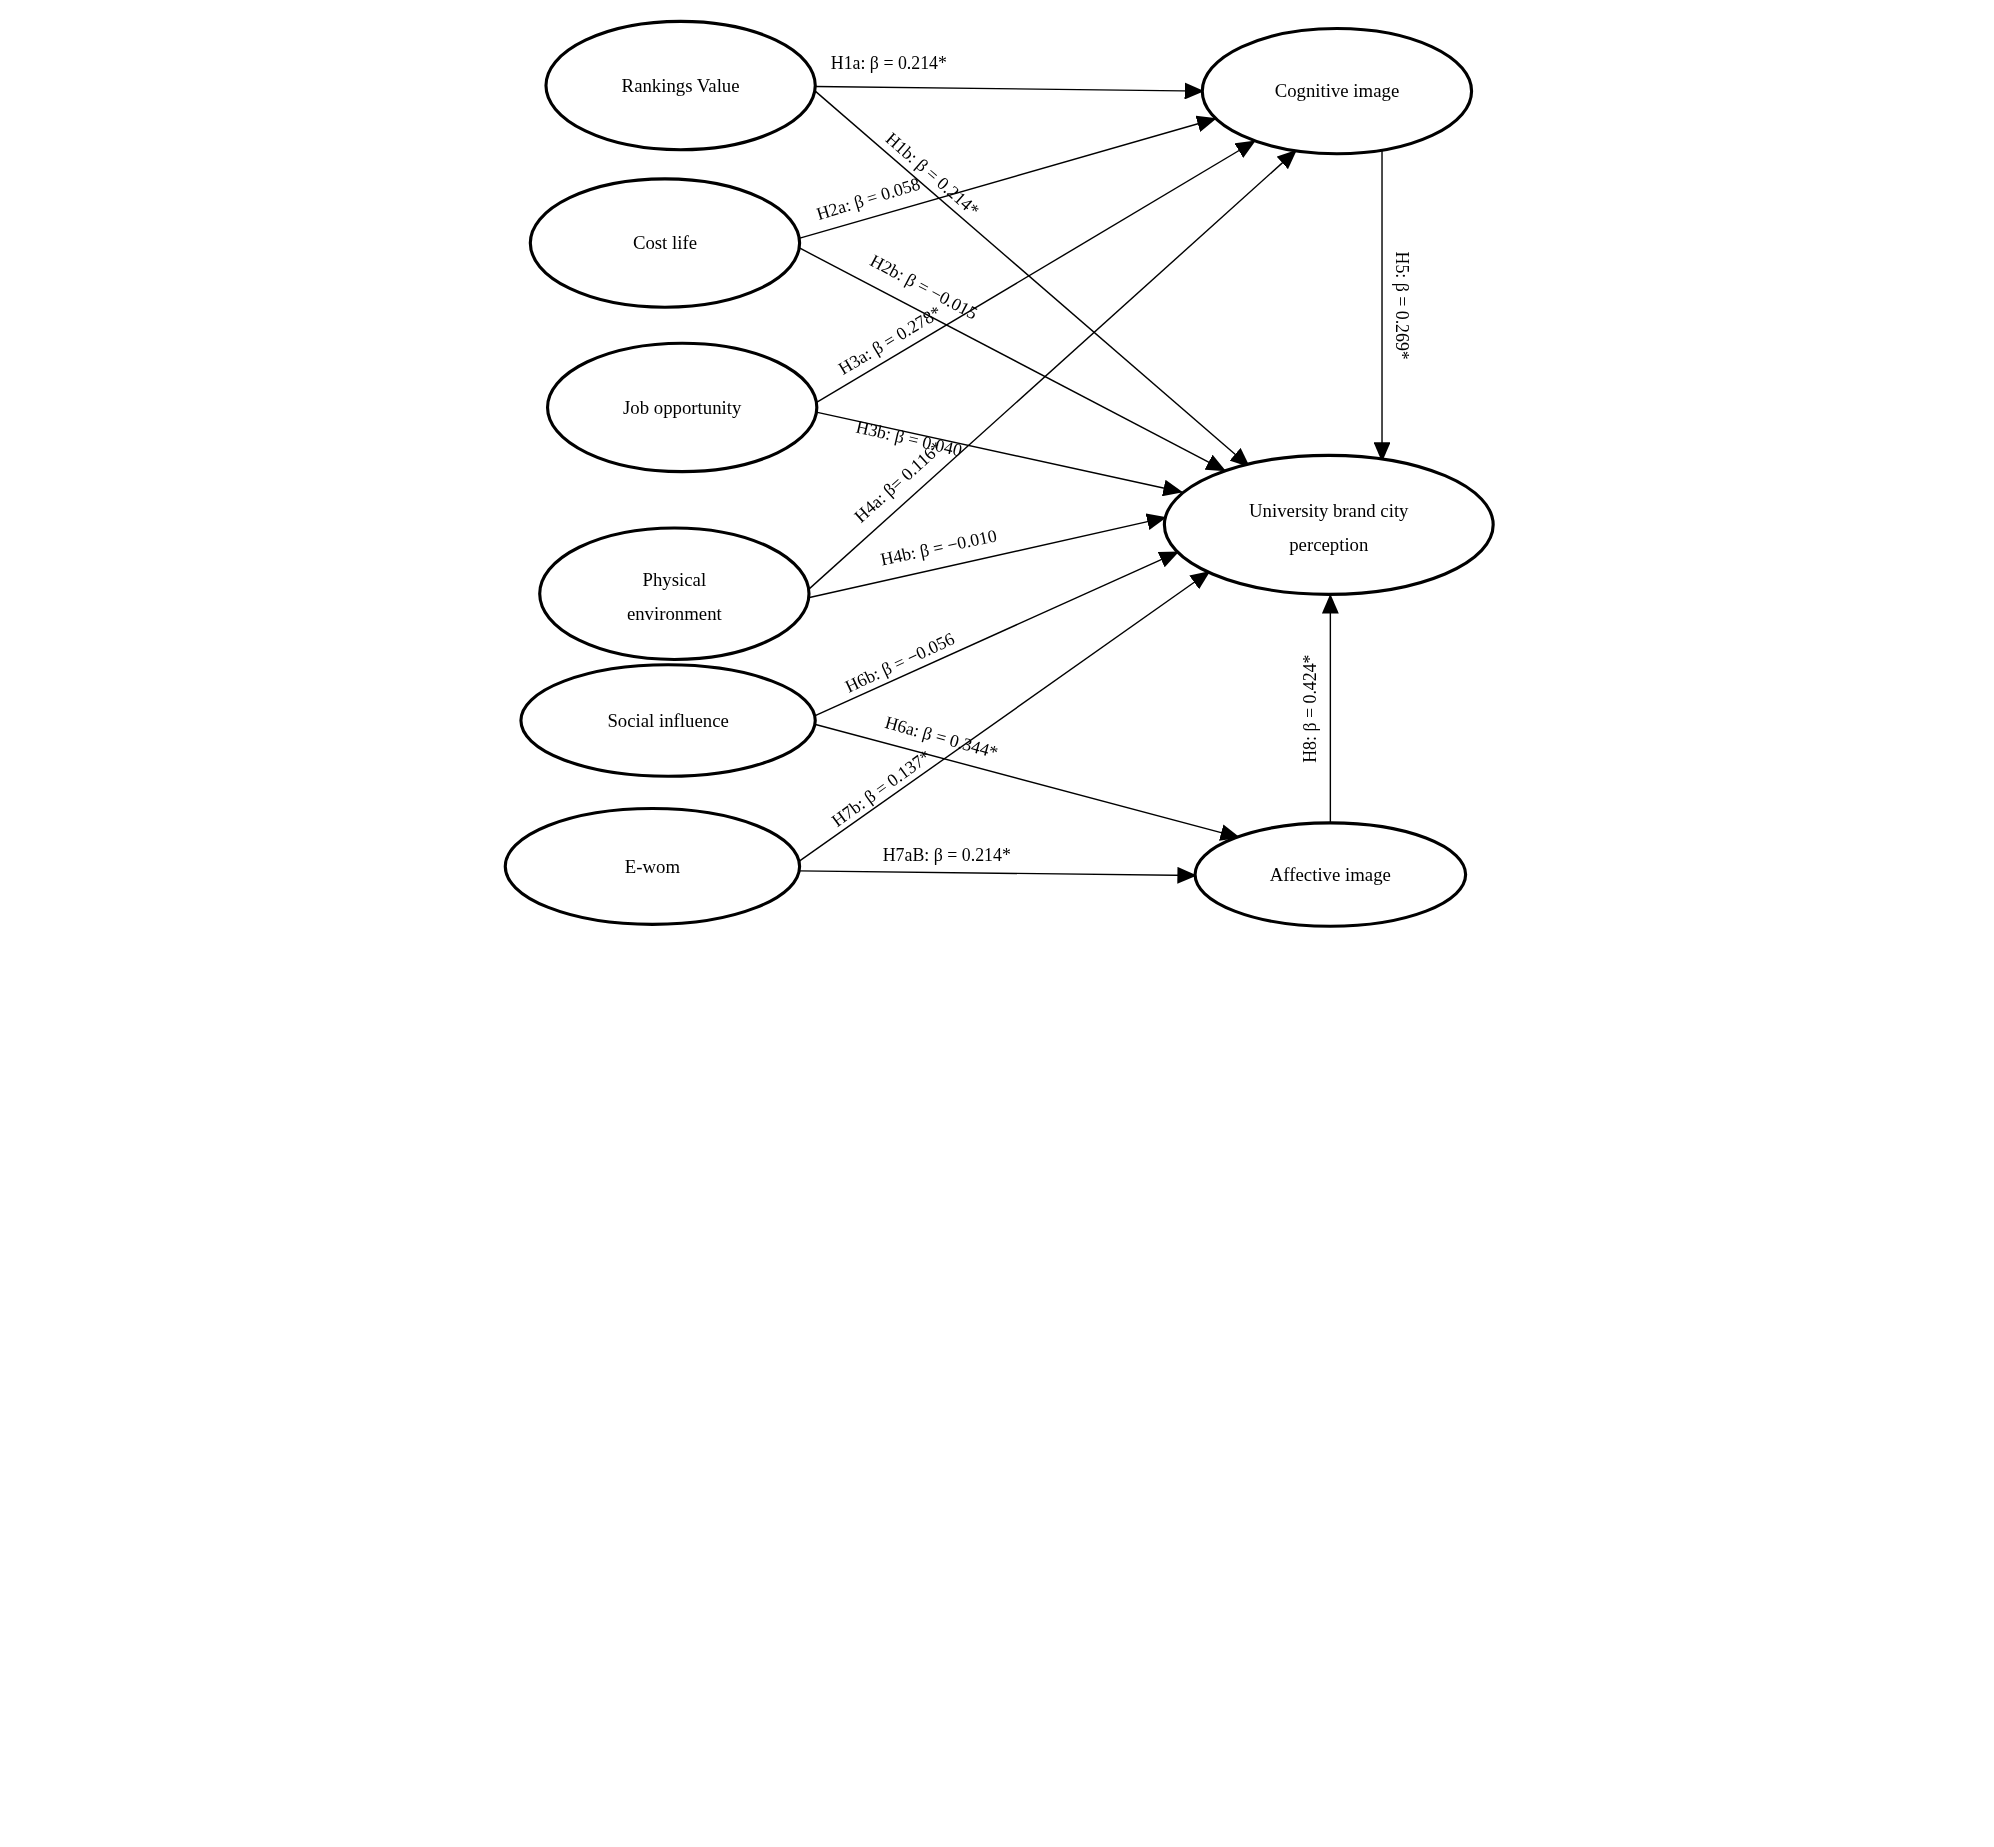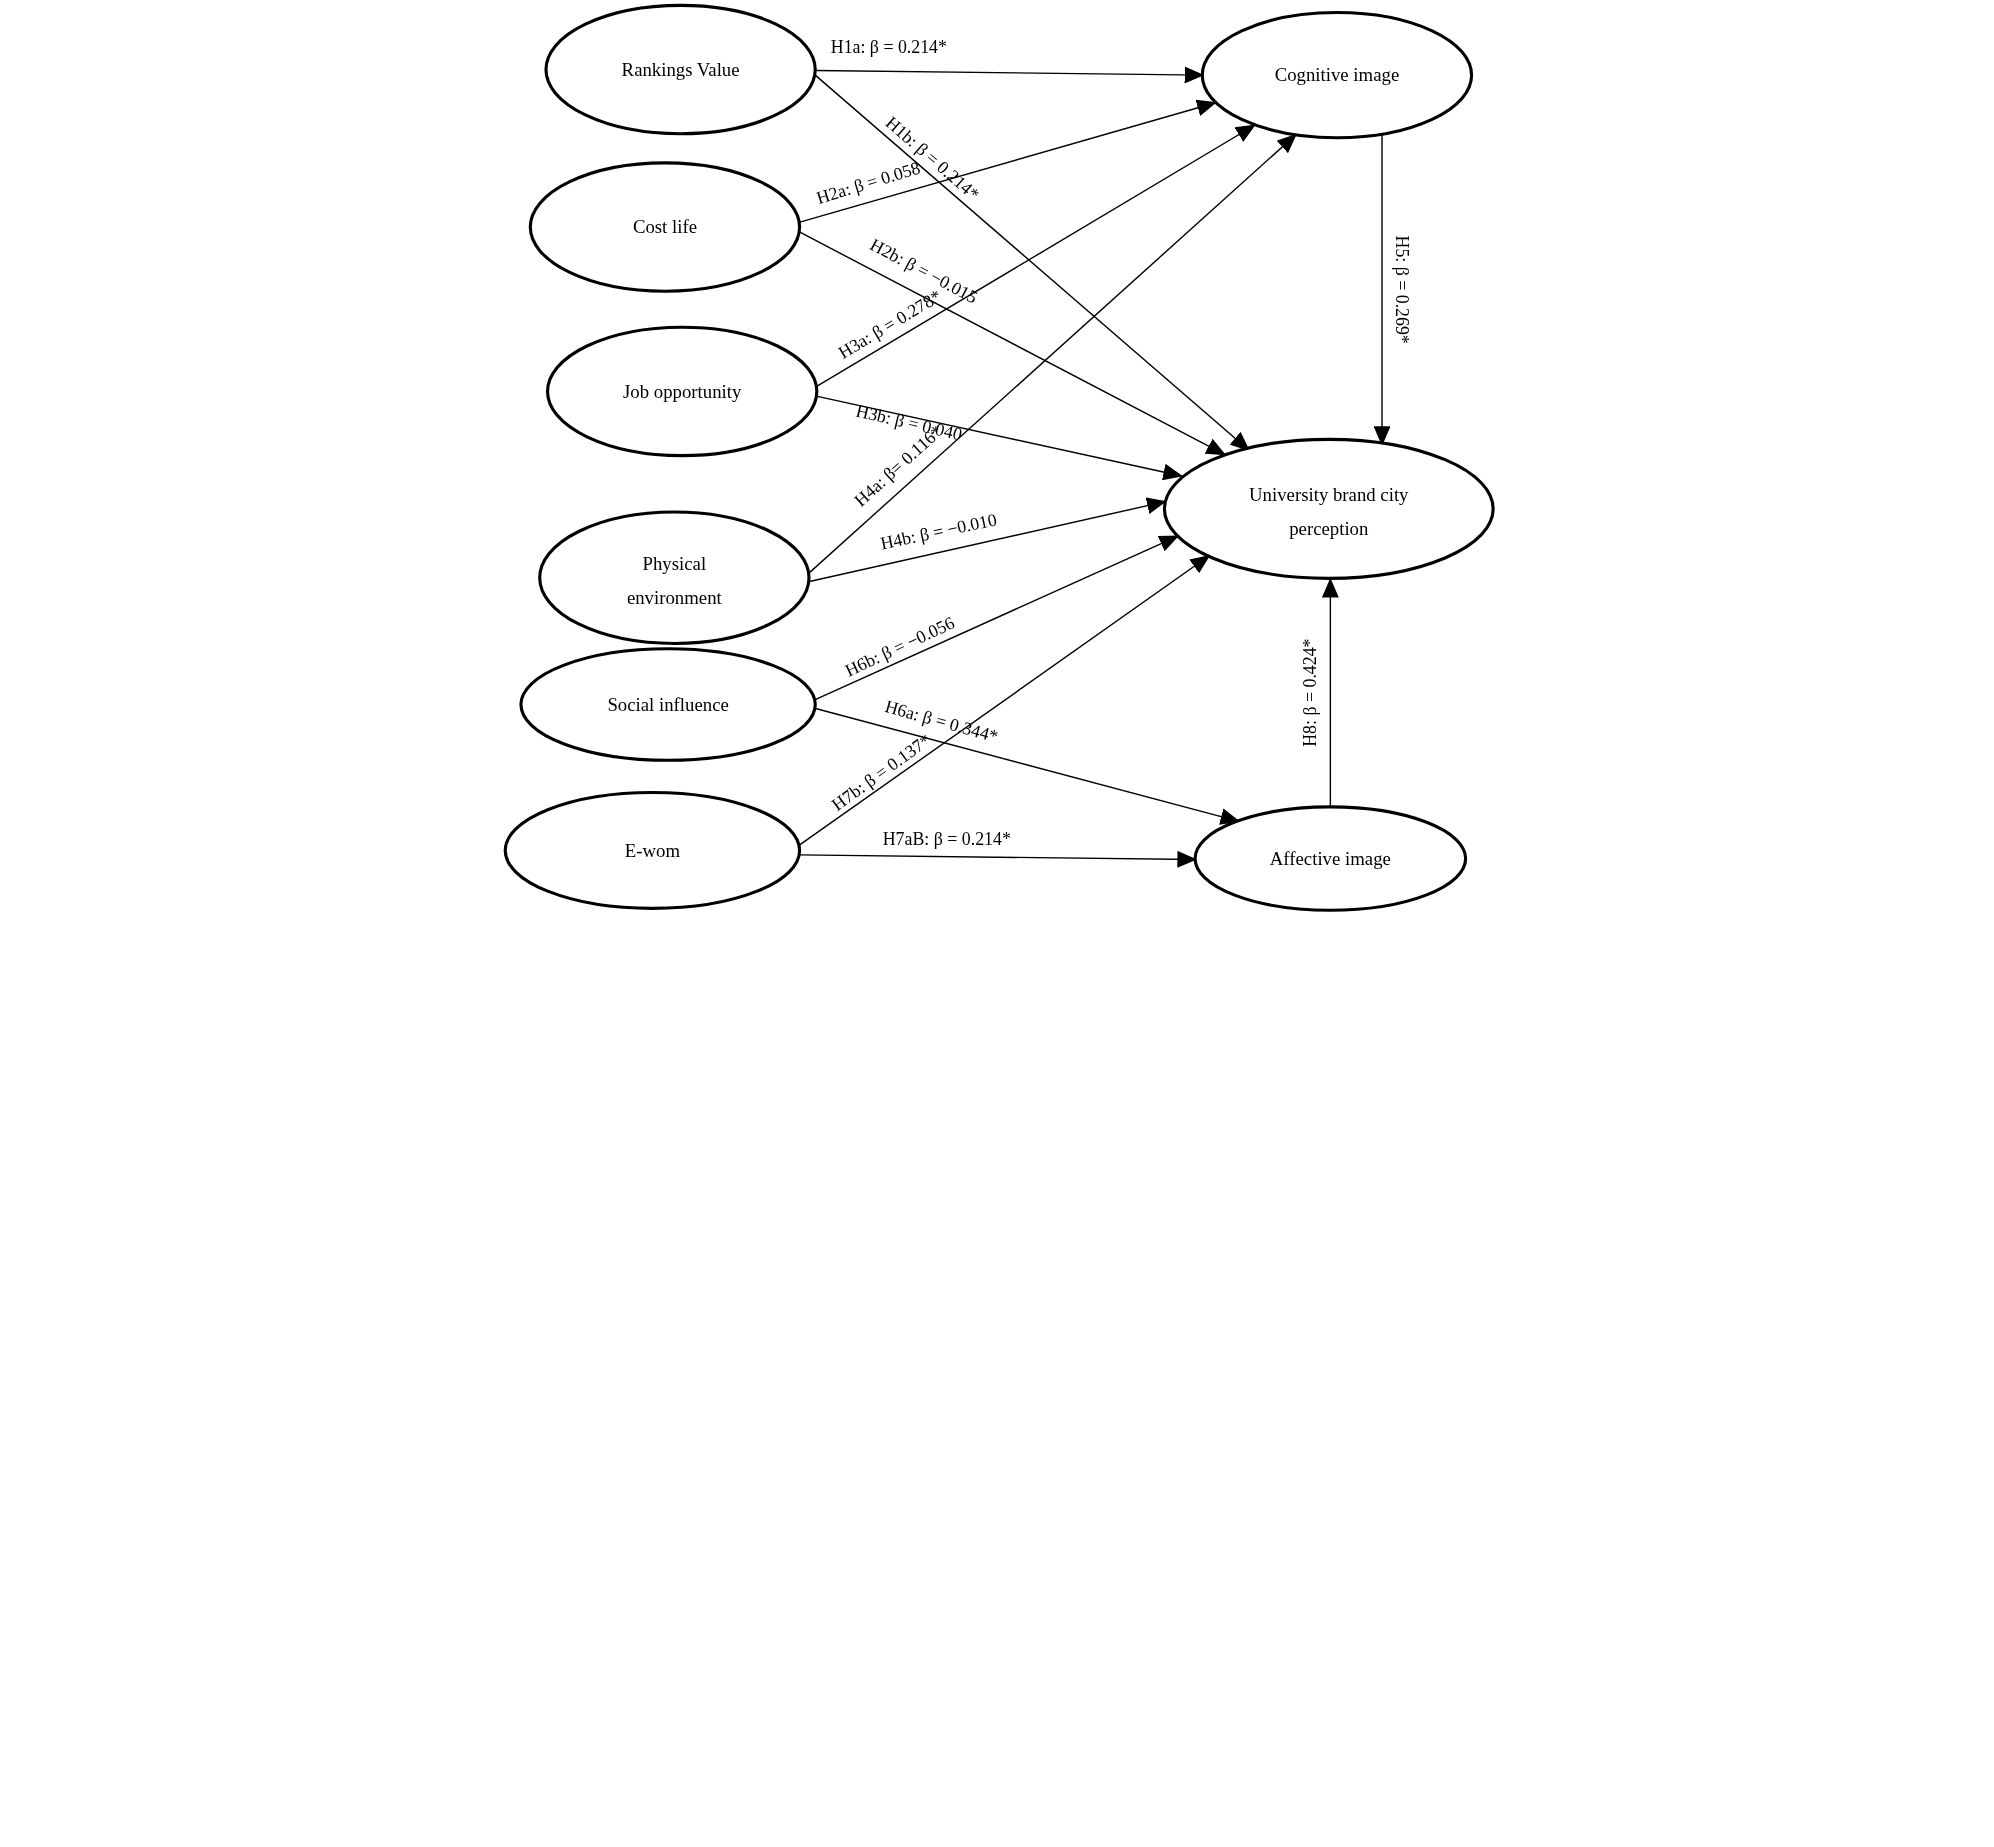--- a/index.html
+++ b/index.html
@@ -3,21 +3,21 @@
 <meta charset="utf-8">
 <style>
   html, body {
     margin: 0;
     padding: 0;
     background: #ffffff;
   }
   .diagram-wrap {
     width: 100%;
     max-width: 997px;
-    margin: 0 auto;
+    margin: 16px auto;
   }
   svg {
     display: block;
     width: 100%;
     height: auto;
     background: #ffffff;
   }
   .node-ellipse {
     fill: #ffffff;
     stroke: #000000;

